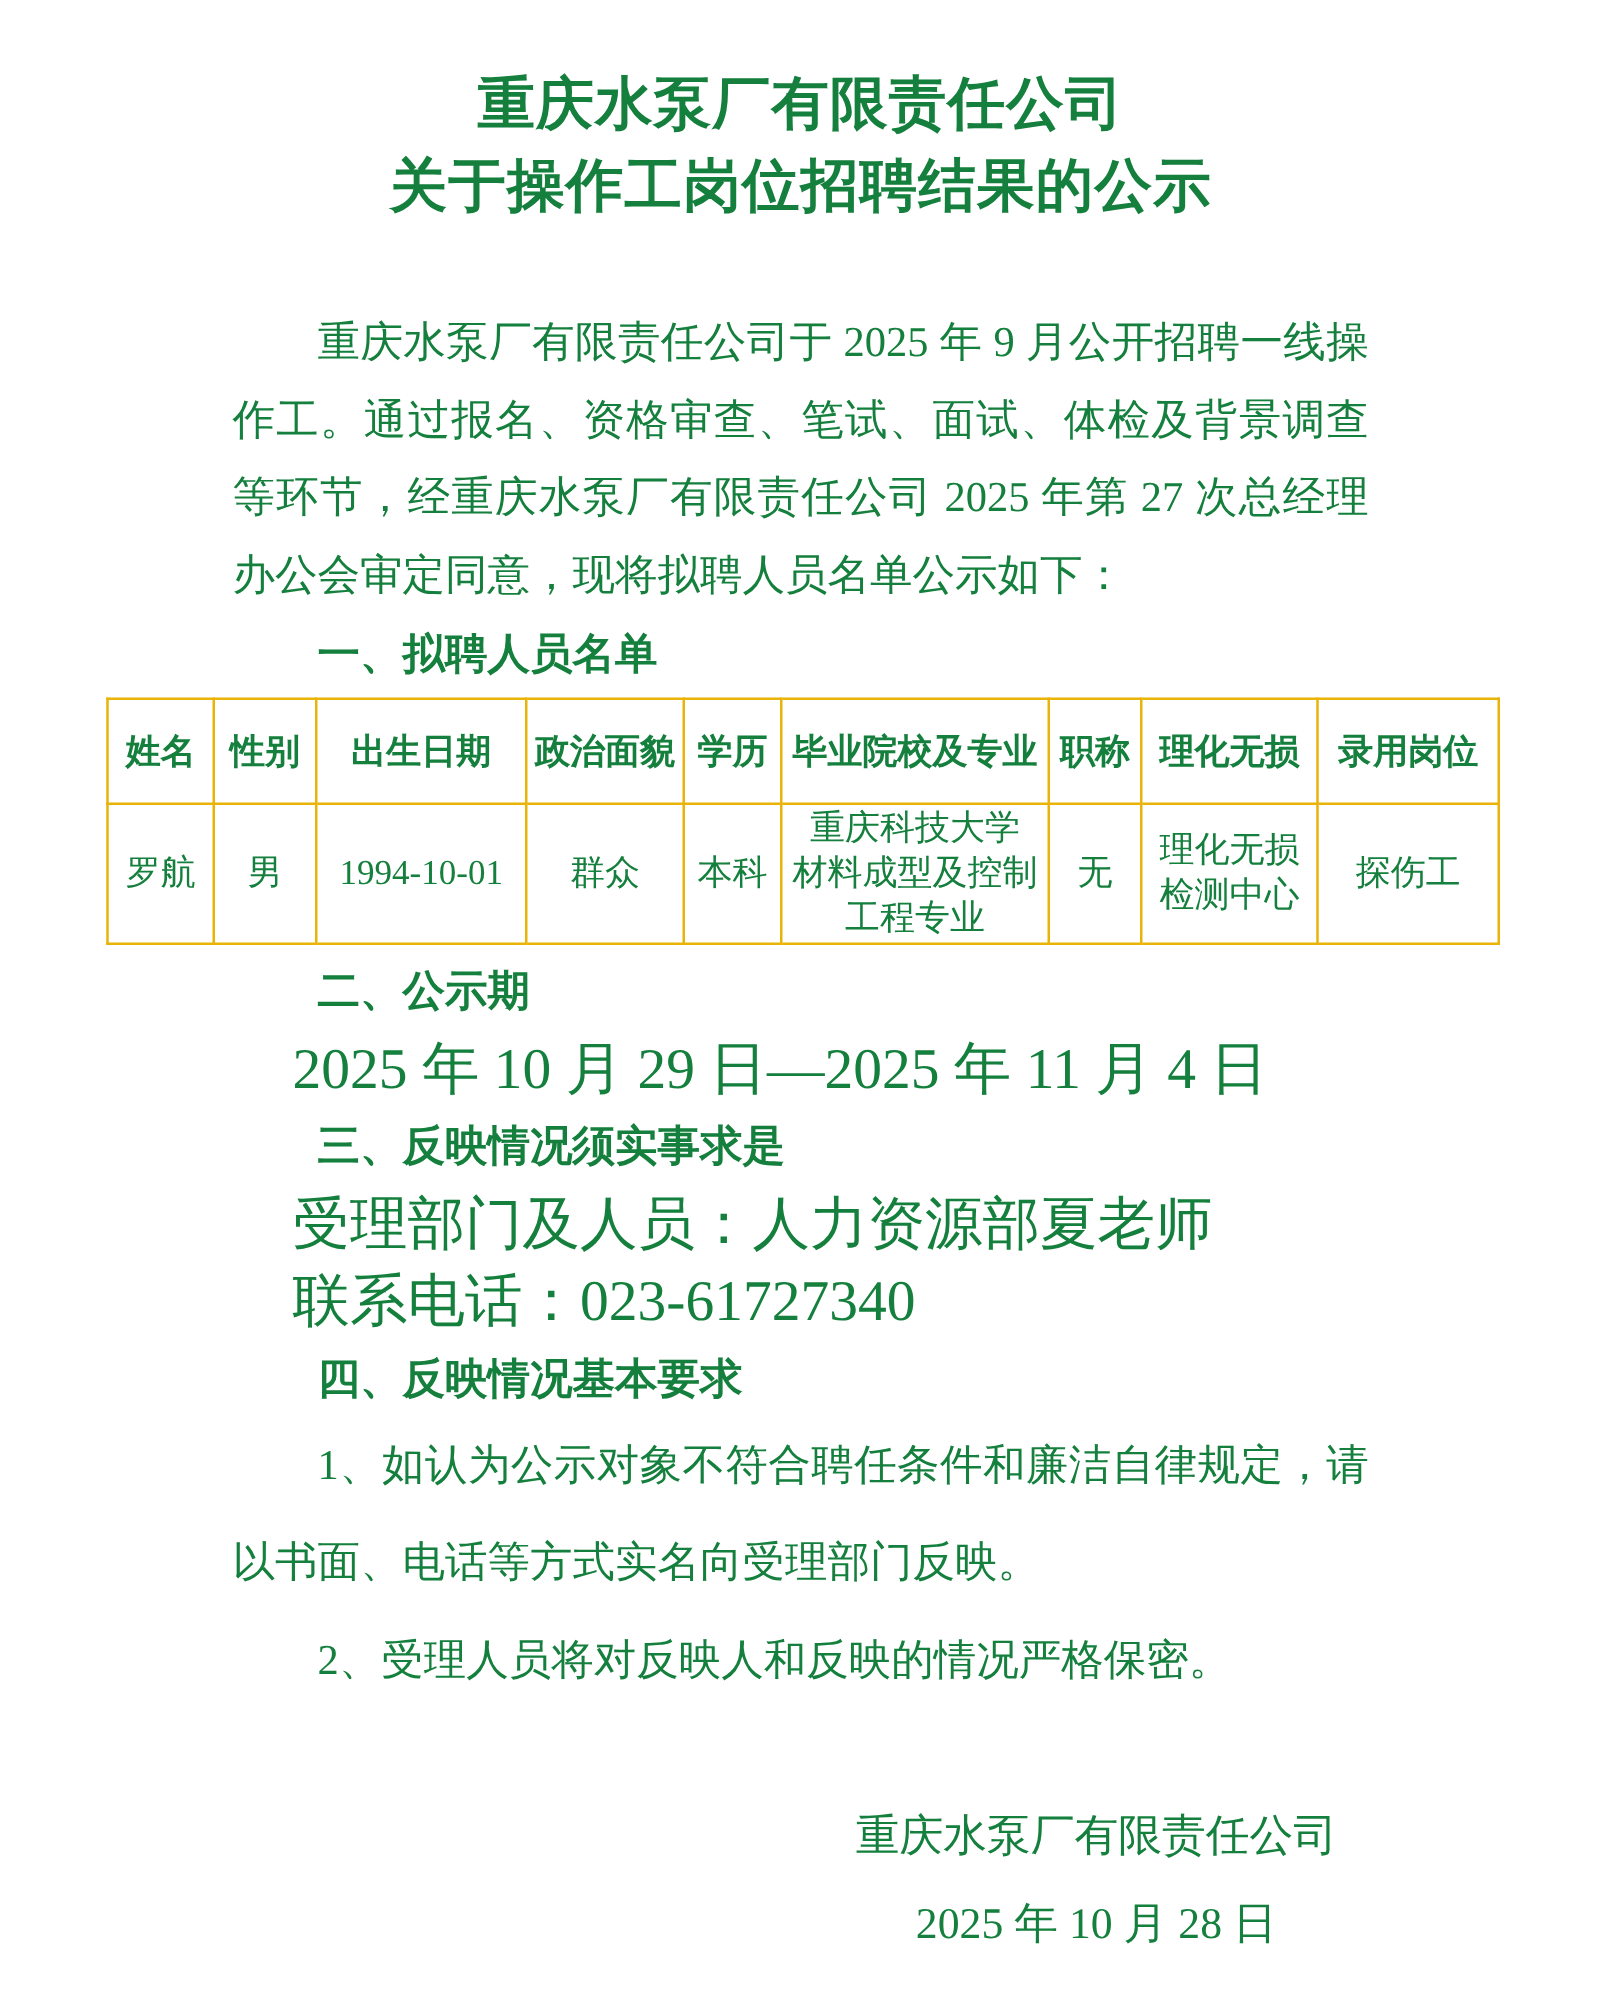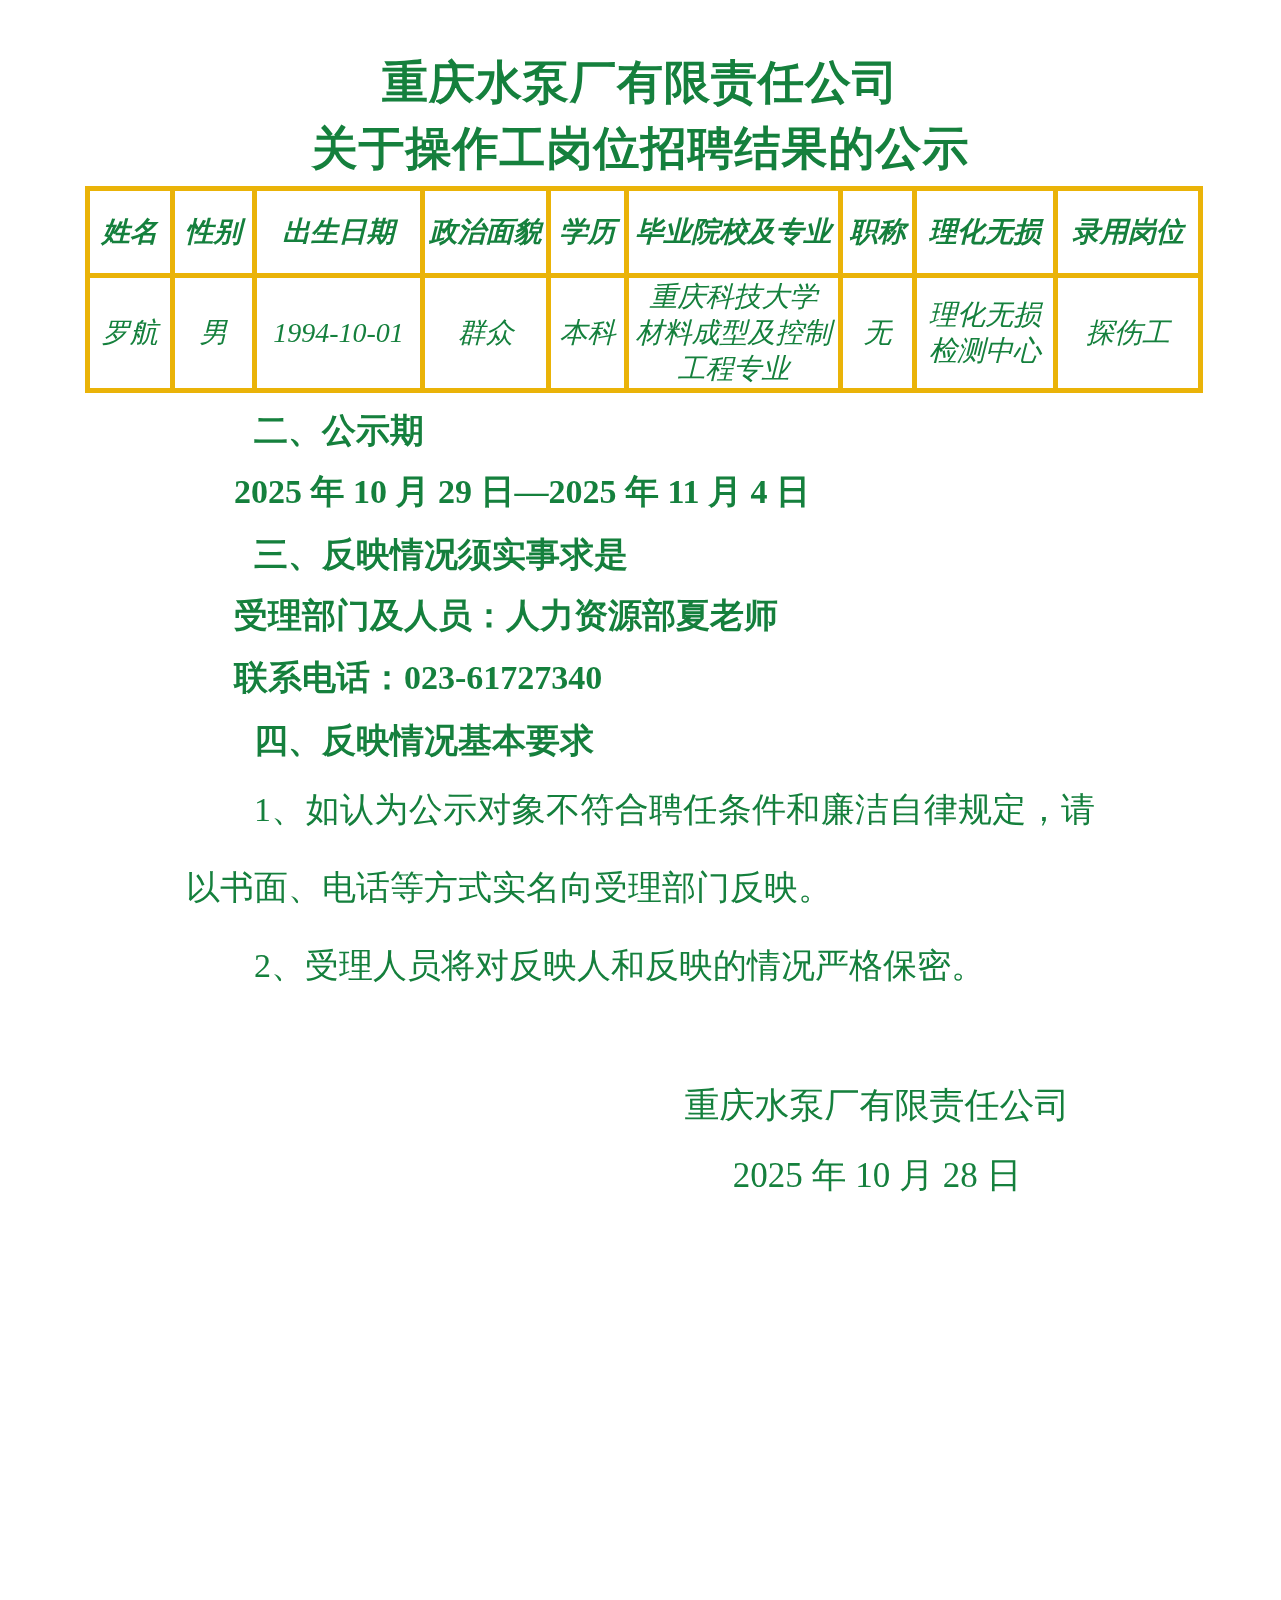--- a/index.html
+++ b/index.html
@@ -44,45 +44,43 @@
     padding-left: 68px;
     font-family: "Liberation Sans", "DejaVu Sans", sans-serif;
     font-weight: 700;
     font-size: 34px;
     line-height: 62px;
   }
   .sec-heading.after-table { margin-top: 6px; }
   .plain-line {
     margin: 0;
     padding-left: 48px;
-    font-size: 34px;
+    font-size: 46px;
     line-height: 62px;
-    font-weight: bold;
   }
   .req-item {
     margin: 0;
     text-indent: 2em;
     text-align: justify;
     font-size: 34px;
     line-height: 78px;
   }
   table.roster {
     border-collapse: collapse;
     table-layout: fixed;
     width: 1113px;
     margin-left: 85px;
     margin-top: 4px;
   }
   table.roster th, table.roster td {
-    border: 5px solid #eab308;
+    border: 2px solid #eab308;
     text-align: center;
     vertical-align: middle;
     padding: 0 2px;
     overflow: hidden;
-    font-style: italic;
   }
   table.roster th {
     font-family: "Liberation Sans", "DejaVu Sans", sans-serif;
     font-weight: 700;
     font-size: 28px;
     height: 82px;
   }
   table.roster td {
     font-family: "Liberation Serif", "DejaVu Serif", serif;
     font-size: 28px;
@@ -104,20 +102,24 @@
 </head>
 <body>
 
 <div class="page">
 
   <div class="title-block">
     <div class="title-line">重庆水泵厂有限责任公司</div>
     <div class="title-line">关于操作工岗位招聘结果的公示</div>
   </div>
 
+  <div class="content">
+    <p class="intro">重庆水泵厂有限责任公司于 2025 年 9 月公开招聘一线操作工。通过报名、资格审查、笔试、面试、体检及背景调查等环节，经重庆水泵厂有限责任公司 2025 年第 27 次总经理办公会审定同意，现将拟聘人员名单公示如下：</p>
+    <h2 class="sec-heading">一、拟聘人员名单</h2>
+  </div>
 
   <table class="roster">
     <colgroup>
       <col style="width:85px">
         <col style="width:82px">
         <col style="width:168px">
       <col style="width:126px">
         <col style="width:78px">
         <col style="width:214px">
       <col style="width:74px">

